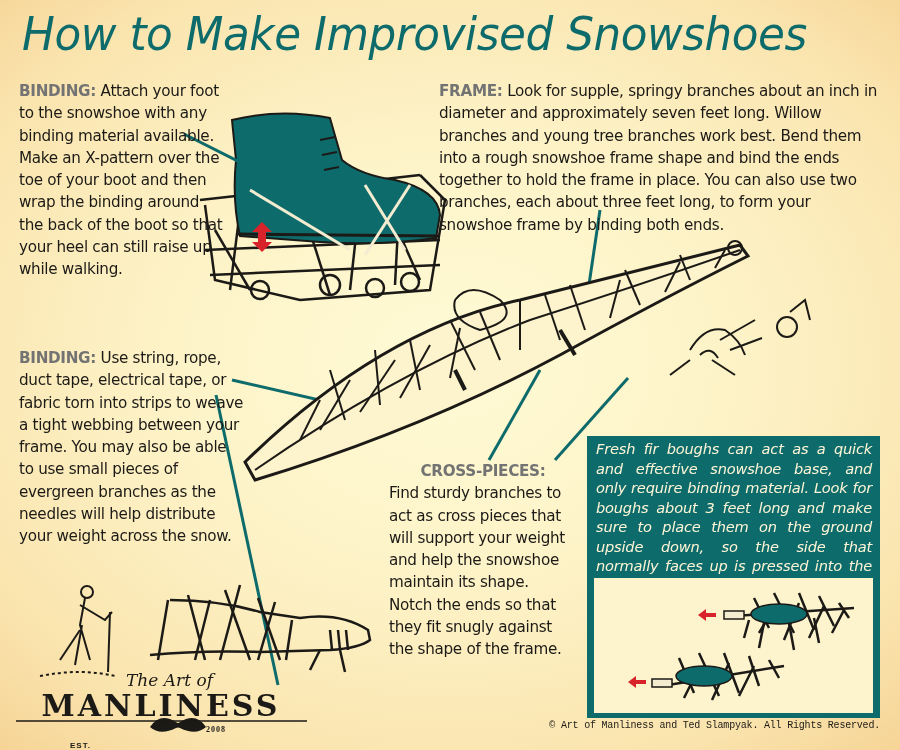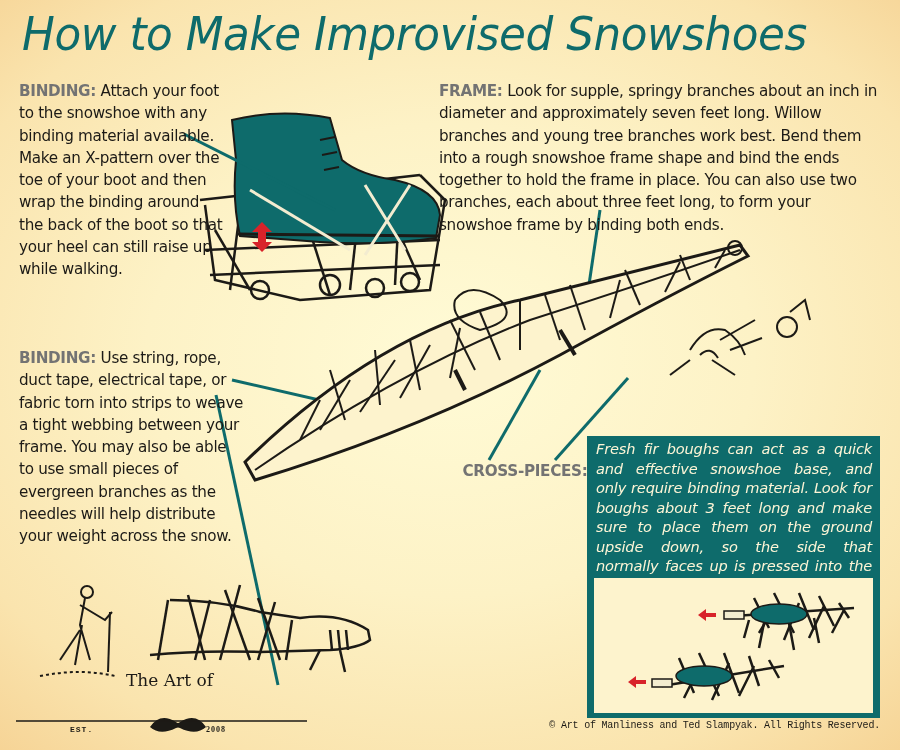--- a/index.html
+++ b/index.html
@@ -13,43 +13,43 @@
     position:absolute; left:22px; top:6px; width:870px;
     font-family:"DejaVu Sans", sans-serif; font-style:italic;
     font-size:47px; letter-spacing:-0.5px; color:#0e6b6b; white-space:nowrap;
     transform:scaleX(0.93); transform-origin:left top;
   }
   .txt { position:absolute; font-size:15.2px; line-height:22.3px; letter-spacing:-0.3px; }
   .hd { color:#737373; font-weight:bold; }
   .binding { left:19px; top:80px; width:205px; }
   .frame { left:439px; top:80px; width:442px; text-align:left; }
   .webbing { left:19px; top:347px; width:225px; }
-  .cross { left:389px; top:460px; width:180px;margin-left:42px; }
+  .cross { left:389px; top:460px; width:180px; }
   .cross .hd { display:block; text-align:center; margin-left:8px; }
   .tip {
     position:absolute; left:587px; top:436px; width:293px; height:282px;
     background:#0e6b6b; box-sizing:border-box;
   }
   .tip-text {
     position:absolute; left:9px; top:3px; width:276px; color:#fdf5d6;
     font-style:italic; font-size:14.6px; line-height:19.5px; text-align:justify; letter-spacing:-0.2px;
   }
   .tip-panel {
     position:absolute; left:7px; top:142px; width:279px; height:135px;
     background:#fdf3cd;
   }
   .copyright {
     position:absolute; right:20px; top:720px; font-family:Liberation Mono, monospace;
     font-size:10px; color:#1c1a16; letter-spacing:-0.2px;text-align:center;
   }
   svg.art { position:absolute; left:0; top:0; width:900px; height:750px; pointer-events:none; }
   .logo { position:absolute; left:16px; top:672px; width:290px; height:70px; }
-  .logo-script { position:absolute; left:110px; top:-2px; font-family:"DejaVu Serif", serif; font-size:17px; }
+  .logo-script { position:absolute; left:110px; top:-2px; font-family:"DejaVu Serif", serif; font-style:italic; font-size:17px; }
   .logo-main { position:absolute; left:0; top:16px; width:290px; text-align:center; font-family:"DejaVu Serif", serif; font-weight:bold; font-size:30px; letter-spacing:3px; }
-  .logo-est { position:absolute; left:54px; top:53px; font-family:Liberation Mono, monospace; font-weight:bold; font-size:8px; letter-spacing:1px; }
+  .logo-est { position:absolute; left:54px; top:69px; font-family:Liberation Sans, sans-serif; font-weight:bold; font-size:8px; letter-spacing:1px; }
   .logo-year { position:absolute; left:190px; top:53px; font-family:Liberation Serif, serif; font-weight:bold; font-size:8px; letter-spacing:1px; }
 </style>
 </head>
 <body>
 
 <div class="title">How to Make Improvised Snowshoes</div>
 
 <svg class="art" viewBox="0 0 900 750">
 
   <g>
@@ -167,20 +167,21 @@
   <span>Look for supple, springy branches about an inch in diameter and approximately seven feet long. Willow branches and young tree branches work best. Bend them into a rough snowshoe frame shape and bind the ends together to hold the frame in place. You can also use two branches, each about three feet long, to form your snowshoe frame by binding both ends.</span>
 </div>
 
 <div class="txt webbing">
   <span class="hd">BINDING:</span>
   <span>Use string, rope, duct tape, electrical tape, or fabric torn into strips to weave a tight webbing between your frame. You may also be able to use small pieces of evergreen branches as the needles will help distribute your weight across the snow.</span>
 </div>
 
 <div class="txt cross">
   <span class="hd">CROSS-PIECES:</span>
+  <span>Find sturdy branches to act as cross pieces that will support your weight and help the snowshoe maintain its shape. Notch the ends so that they fit snugly against the shape of the frame.</span>
 </div>
 
 <div class="tip">
   <div class="tip-text">Fresh fir boughs can act as a quick and effective snowshoe base, and only require binding material. Look for boughs about 3 feet long and make sure to place them on the ground upside down, so the side that normally faces up is pressed into the snow.</div>
   <div class="tip-panel">
     <svg width="279" height="135" viewBox="0 0 279 135">
       <g stroke="#1c1a16" stroke-width="2.5" fill="none">
         <path d="M140 38 L260 30"></path>
           <path d="M160 20 L175 50 M180 15 L200 55 M205 15 L220 52 M225 18 L240 48 M245 25 L255 40"></path>
         <path d="M165 55 L180 30 M190 62 L205 25 M215 60 L230 28 M238 55 L250 32"></path>
@@ -194,17 +195,18 @@
       <rect x="58" y="101" width="20" height="8" fill="#f3ecd0" stroke="#1c1a16" stroke-width="1.5"></rect>
       <ellipse cx="110" cy="98" rx="28" ry="10" fill="#0e6b6b" stroke="#1c1a16" stroke-width="1.5"></ellipse>
       <path d="M104 37 l8 -6 v4 h10 v4 h-10 v4 z" fill="#d8232a"></path>
       <path d="M34 104 l8 -6 v4 h10 v4 h-10 v4 z" fill="#d8232a"></path>
     </svg>
   </div>
 </div>
 
 <div class="logo">
   <span class="logo-script">The Art of</span>
+  <div class="logo-main">MANLINESS</div>
   <span class="logo-est">EST.</span>
   <span class="logo-year">2008</span>
 </div>
 
 <div class="copyright">© Art of Manliness and Ted Slampyak. All Rights Reserved.</div>
 
 </body></html>

